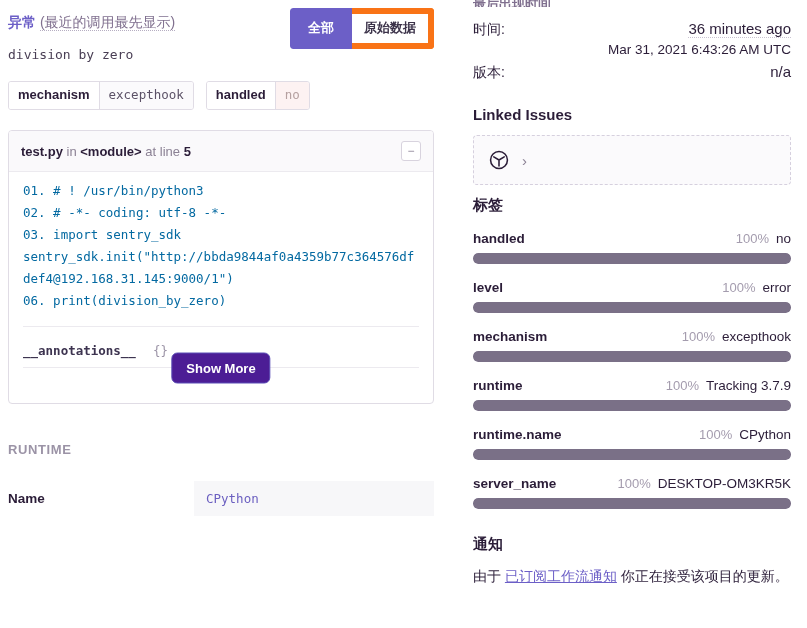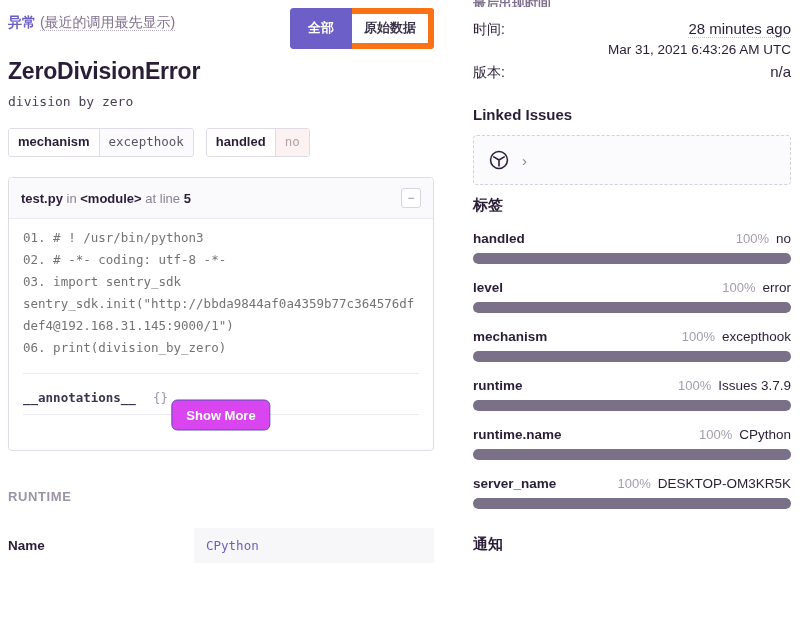--- a/index.html
+++ b/index.html
@@ -92,21 +92,21 @@
   .frame-head .fh-text b { color: #2b1d38; }
   .collapse-btn {
     width: 20px; height: 20px; border: 1px solid #d8d3de; border-radius: 3px;
     display: flex; align-items: center; justify-content: center;
     color: #948b9e; font-size: 12px; background: #fff; line-height: 1;
   }
   .code-body { padding: 8px 0 0; }
   .code-line {
     font-family: "DejaVu Sans Mono", monospace;
     font-size: 12.5px; line-height: 22px;
-    color: #737373;
+    color: #0369a1;
     padding: 0 14px;
     white-space: pre-wrap;
     word-break: break-all;
   }
   .code-line.active {
     background: #6c5fc7; color: #ffffff; font-weight: normal;
   }
   .code-div { border-top: 1px solid #eceaef; margin: 14px 14px 0; }
   .vars-row {
     display: flex; padding: 14px 14px 0; font-family: "DejaVu Sans Mono", monospace;
@@ -114,21 +114,21 @@
   }
   .var-key { color: #3d3450; font-weight: bold; width: 130px; word-break: break-all;}
   .var-val { color: #9b93a6; }
   .show-more-wrap {
     border-top: 1px solid #eceaef; margin: 6px 14px 0;
     height: 36px; position: relative;
   }
   .show-more {
     position: absolute; left: 50%; transform: translate(-50%, -50%);
     top: 0;
-    background: #d946ef; color: #fff; font-weight: bold; font-size: 13px;
+    background: #4c1d95; color: #fff; font-weight: bold; font-size: 13px;
     padding: 7px 14px; border-radius: 6px; border: 1px solid #5a4cb5;
     line-height: 15px;
   }
 
   .section-label {
     margin-top: 38px;
     font-size: 13px; font-weight: bold; letter-spacing: 0.6px;
     color: #9b93a6;
   }
   .kv-table {
@@ -220,21 +220,20 @@
       <div class="exc-title-line">
         <span class="exc-title-link">异常</span>
         <span class="exc-title-sub">(最近的调用最先显示)</span>
       </div>
       <div class="btn-group">
         <div class="btn-seg-active">全部</div>
         <div class="btn-seg">原始数据</div>
       </div>
     </div>
 
-    <div class="err-type">ZeroDivisionError</div>
     <div class="err-msg">division by zero</div>
 
     <div class="pill-row">
       <div class="pill">
         <span class="pill-key">mechanism</span>
         <span class="pill-val">excepthook</span>
       </div>
       <div class="pill">
         <span class="pill-key">handled</span>
         <span class="pill-val danger">no</span>
@@ -280,21 +279,21 @@
       <div class="kv-val">CPython</div>
     </div>
   </div>
 
   <div class="side-col">
 
     <div class="side-cut">最后出现时间</div>
 
     <div class="meta-row">
       <span class="meta-key">时间:</span>
-      <span class="meta-val">28 minutes ago</span>
+      <span class="meta-val">36 minutes ago</span>
     </div>
     <div class="meta-sub">Mar 31, 2021 6:43:26 AM UTC</div>
 
     <div class="meta-row2">
       <span class="meta-key">版本:</span>
       <span class="meta-val2">n/a</span>
     </div>
 
     <div class="side-h">Linked Issues</div>
 
@@ -347,21 +346,21 @@
       <div class="tag-bar">
           <i style="width:100%"></i>
         </div>
     </div>
 
     <div class="tag-block">
       <div class="tag-line">
         <span class="tag-name">runtime</span>
         <span class="tag-right">
           <span class="tag-pct">100%</span>
-          <span class="tag-val">Issues 3.7.9</span>
+          <span class="tag-val">Tracking 3.7.9</span>
         </span>
       </div>
       <div class="tag-bar">
           <i style="width:100%"></i>
         </div>
     </div>
 
     <div class="tag-block">
       <div class="tag-line">
         <span class="tag-name">runtime.name</span>
@@ -382,14 +381,17 @@
           <span class="tag-pct">100%</span>
           <span class="tag-val">DESKTOP-OM3KR5K</span>
         </span>
       </div>
       <div class="tag-bar">
           <i style="width:100%"></i>
         </div>
     </div>
 
     <div class="notify-h">通知</div>
+    <div class="notify-p">
+      <span>由于 </span><a href="#">已订阅工作流通知</a><span> 你正在接受该项目的更新。</span>
+    </div>
   </div>
 </div>
 
 </body></html>

